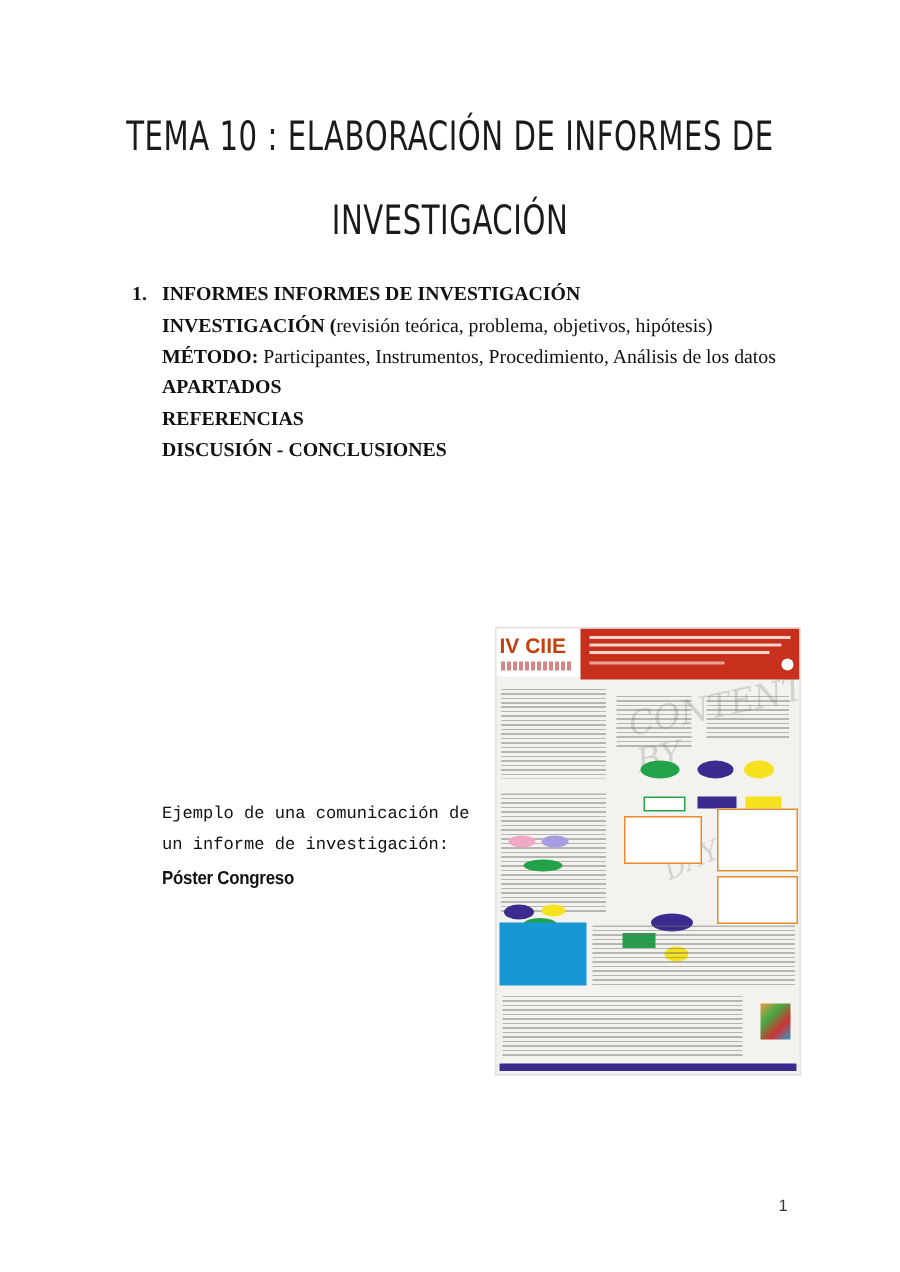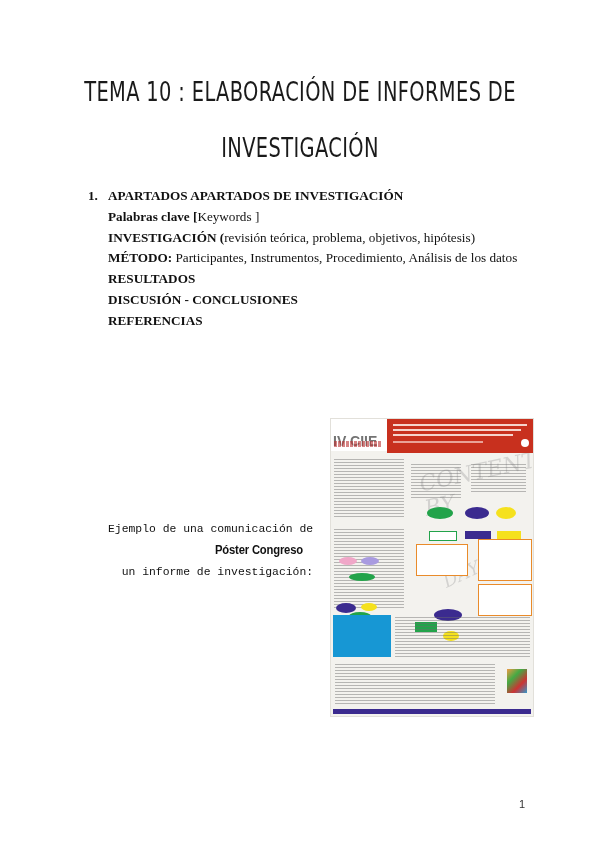--- a/index.html
+++ b/index.html
@@ -9,59 +9,58 @@
     font-family:"DejaVu Sans", sans-serif; font-weight:normal;
     font-size:27px; letter-spacing:0.5px; color:#1a1a1a;
     transform:scaleX(0.72); transform-origin:center;
   }
   .t1 { top:76px; }
   .t2 { top:132px; }
   .section { position:absolute; left:88px; top:186px; width:440px; font-size:13.2px; line-height:20.8px; }
   .section .num { position:absolute; left:0; top:0; font-weight:bold; }
   .section .lines { margin-left:20px; }
   .section b { font-weight:bold; }
-  .caption { position:absolute; left:108px; top:519px; font-family:"Liberation Mono", monospace; font-size:11.4px; line-height:21px; color:#111;text-align:right; }
+  .caption { position:absolute; left:108px; top:533px; font-family:"Liberation Mono", monospace; font-size:11.4px; line-height:21px; color:#111; }
   .caption .strong { font-family:"Liberation Sans", sans-serif; font-weight:bold; font-size:12.5px; letter-spacing:-0.2px; transform:scaleX(0.9); transform-origin:left; display:inline-block; }
   .poster { position:absolute; left:330px; top:418px; width:202px; height:297px; background:#f3f2ee; overflow:hidden; border:1px solid #e2e0da; }
   .p-head { position:absolute; left:0; top:0; width:202px; height:32px; background:#fff; }
-  .p-logo { position:absolute; left:2px; top:14px; font-family:"Liberation Sans",sans-serif; font-weight:bold; font-size:14px; color:#737373; }
+  .p-logo { position:absolute; left:2px; top:3px; font-family:"Liberation Sans",sans-serif; font-weight:bold; font-size:14px; color:#c2410c; }
   .p-logo-sub { position:absolute; left:3px; top:22px; width:48px; height:6px; background:repeating-linear-gradient(90deg,#b33 0 3px,#fff 3px 4px); opacity:.6; }
   .p-banner { position:absolute; left:56px; top:0; width:146px; height:34px; background:#c8301e; }
   .p-banner i { position:absolute; left:6px; height:2px; background:#f6d3cc; }
   .p-col { position:absolute; background:repeating-linear-gradient(180deg,#6b6b6b 0 1px,transparent 1px 3px); opacity:.45; }
   .bubble { position:absolute; border-radius:50%; }
   .box { position:absolute; }
   .p-blue { position:absolute; left:2px; top:196px; width:58px; height:42px; background:#1797d4; }
   .p-footer { position:absolute; left:2px; top:290px; width:198px; height:5px; background:#3b2b8f; }
   .watermark { position:absolute; color:#999; opacity:.35; font-family:"DejaVu Serif",serif; font-style:italic; }
   .pagenum { position:absolute; left:519px; top:798px; font-family:"Liberation Sans",sans-serif; font-size:11px; color:#333; }
 </style>
 </head>
 <body>
 
 <div class="title t1">TEMA 10 : ELABORACIÓN DE INFORMES DE</div>
 <div class="title t2">INVESTIGACIÓN</div>
 
 <div class="section">
   <span class="num">1.</span>
   <div class="lines">
-    <div><b>APARTADOS APARTADOS DE INVESTIGACIÓN</b></div>
-    <div><b>Palabras clave [</b><span>Keywords ]</span></div>
+    <div><b>INFORMES INFORMES DE INVESTIGACIÓN</b></div>
     <div><b>INVESTIGACIÓN (</b><span>revisión teórica, problema, objetivos, hipótesis)</span></div>
     <div><b>MÉTODO:</b><span> Participantes, Instrumentos, Procedimiento, Análisis de los datos</span></div>
-    <div><b>RESULTADOS</b><span></span></div>
+    <div><b>APARTADOS</b><span></span></div>
+    <div><b>REFERENCIAS</b><span></span></div>
     <div><b>DISCUSIÓN - CONCLUSIONES</b><span></span></div>
-    <div><b>REFERENCIAS</b><span></span></div>
   </div>
 </div>
 
 <div class="caption">
   <div>Ejemplo de una comunicación de</div>
+  <div>un informe de investigación:</div>
   <div><span class="strong">Póster Congreso</span></div>
-  <div>un informe de investigación:</div>
 </div>
 
 <div class="poster">
   <span class="watermark" style="left:90px;top:40px;font-size:22px;transform:rotate(-12deg);">CONTENT BY</span>
   <span class="watermark" style="left:110px;top:140px;font-size:18px;transform:rotate(-25deg);">DAY, T</span>
   <div class="p-head">
     <span class="p-logo">IV CIIE</span>
     <div class="p-logo-sub"></div>
   </div>
   <div class="p-banner">

